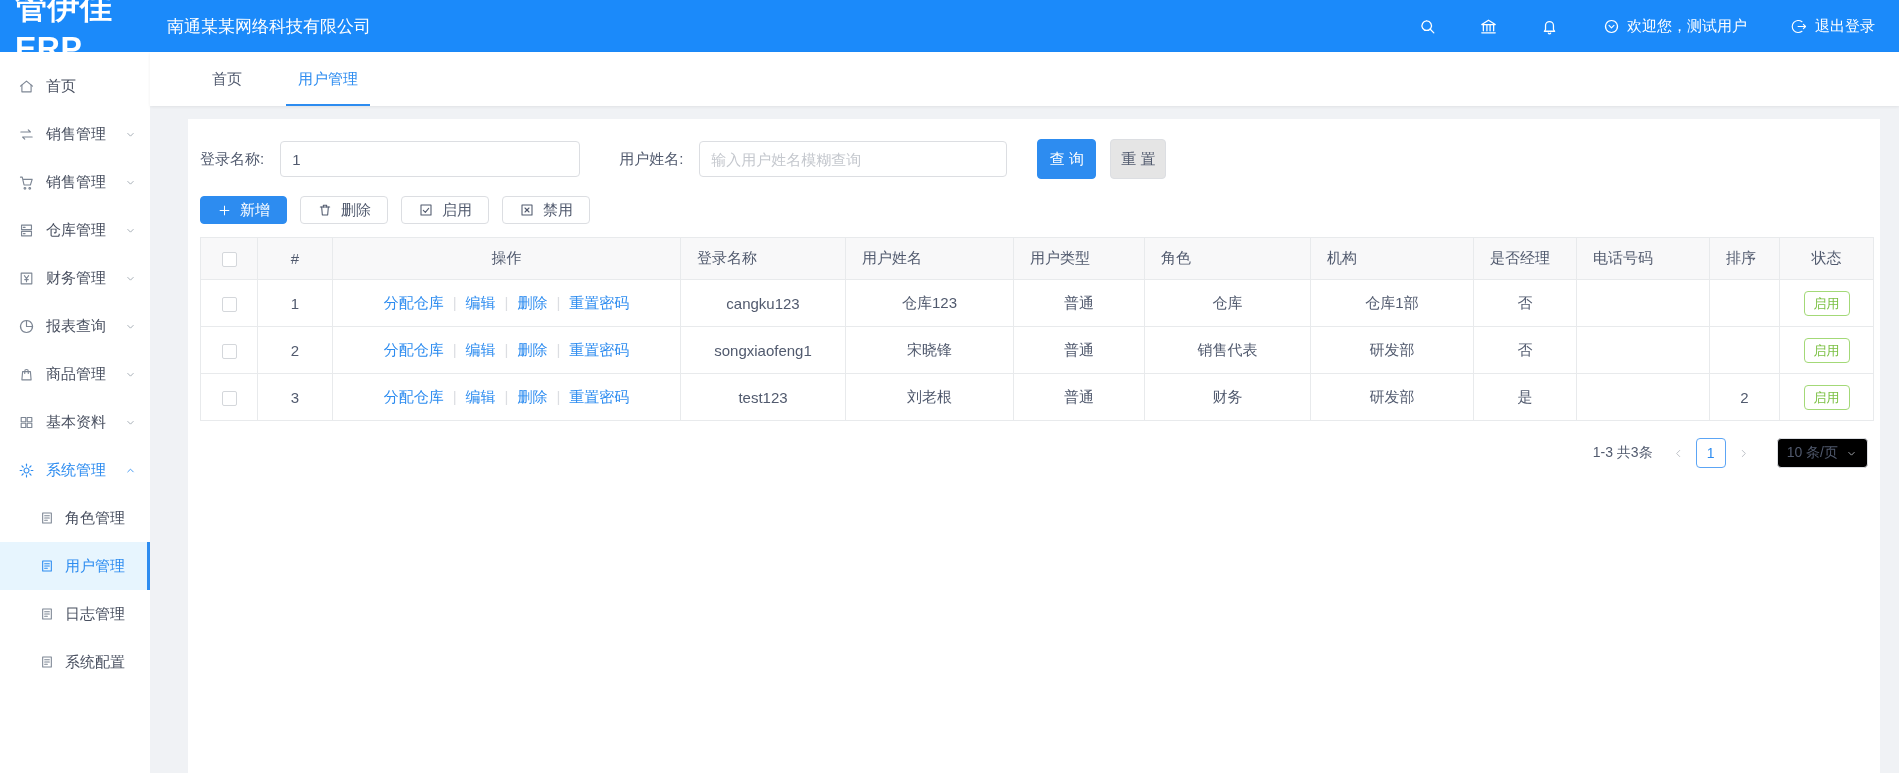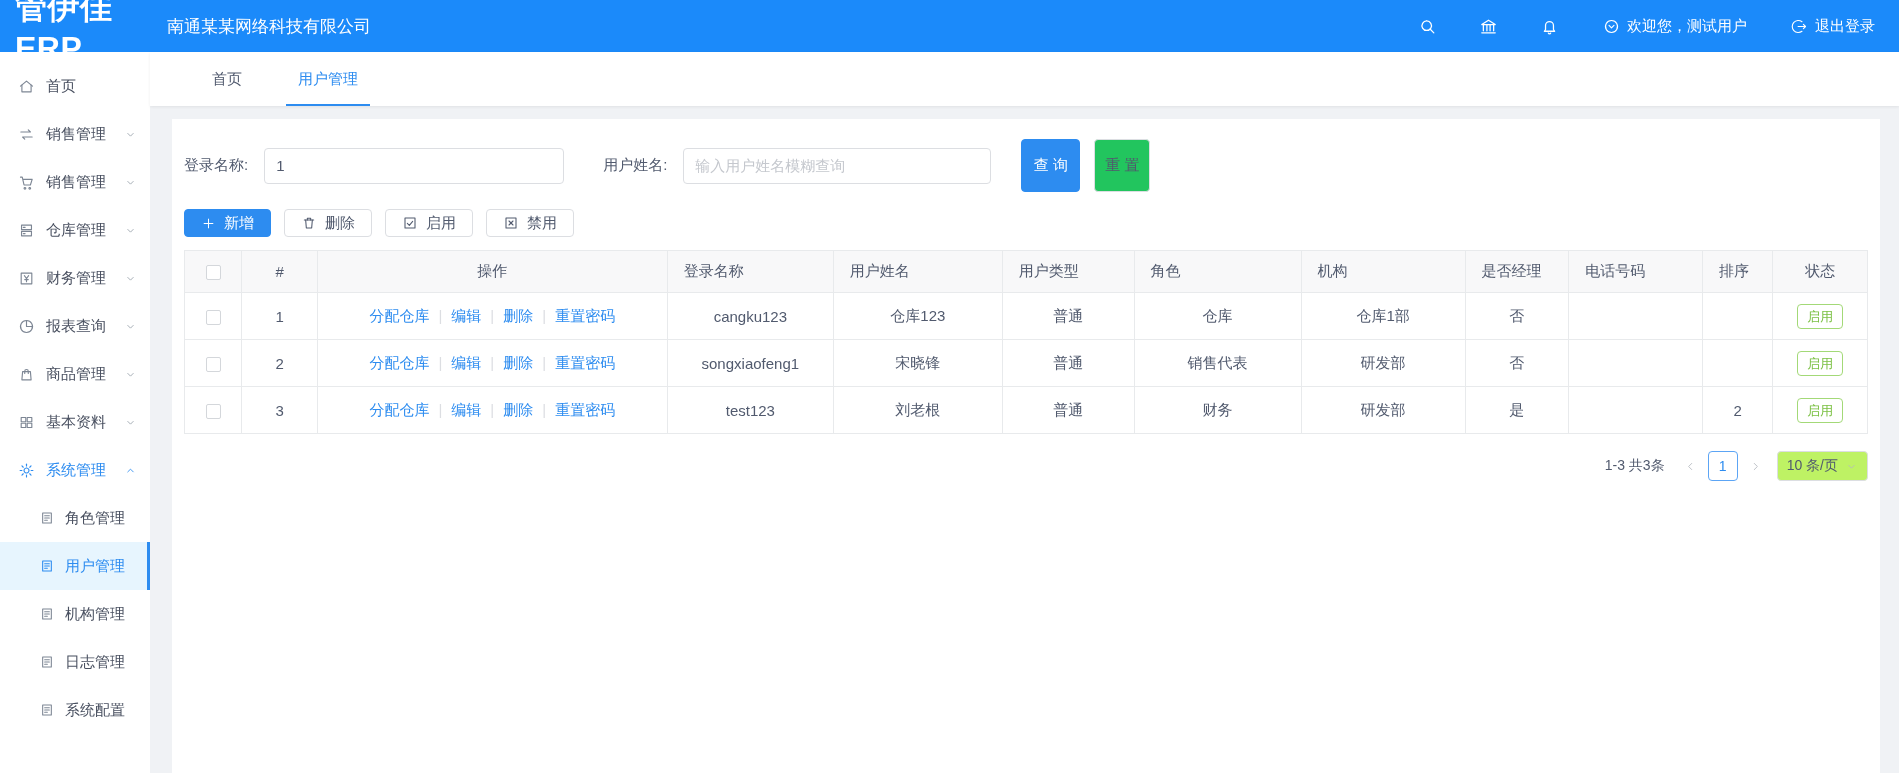--- a/index.html
+++ b/index.html
@@ -30,33 +30,33 @@
   .side-subitem .label { margin-left:10px; }
   .side-subitem.selected { background:#e7f5fe; color:#2d8cf0; box-shadow:inset -3px 0 0 #2d8cf0; }
   .side-subitem.selected .sicon { color:#2d8cf0; }
   .main { flex:1; display:flex; flex-direction:column; min-width:0; }
   
   .tabbar { background:#fff; height:54px; flex:none; display:flex; align-items:center; padding-left:56px; box-shadow:0 1px 3px rgba(0,0,0,.07); position:relative; z-index:2; }
   .tab { font-size:15px; color:#515a6e; padding:0 6px; margin-right:44px; height:100%; display:flex; align-items:center; position:relative; cursor:pointer; }
   .tab.active { color:#2d8cf0; }
   .tab.active::after { content:""; position:absolute; left:-6px; right:-6px; bottom:0; height:2px; background:#2d8cf0; }
   
-  .content { flex:1; padding:13px 19px 0 22px; min-height:0; }
+  .content { flex:1; padding:13px 19px 0 38px; min-height:0; }
   .card { background:#fff; height:100%; padding:20px 12px 0; }
   
   .searchbar { display:flex; align-items:center; font-size:15px; color:#515a6e; }
   .flabel { flex:none; }
   .finput { height:36px; border:1px solid #dcdee2; border-radius:4px; padding:0 11px; font-size:15px; color:#515a6e; outline:none; font-family:inherit; }
   .finput::placeholder { color:#c5c8ce; }
   .in-login { width:300px; margin-left:16px; }
   .in-name  { width:308px; margin-left:16px; }
   .lbl-name { margin-left:39px; }
-  .btn { height:53px; border-radius:4px; font-size:15px; font-family:inherit; cursor:pointer; }
+  .btn { height:40px; border-radius:4px; font-size:15px; font-family:inherit; cursor:pointer; }
   .btn-query { margin-left:30px; width:59px; background:#2d8cf0; border:1px solid #2d8cf0; color:#fff; }
-  .btn-reset { margin-left:14px; width:56px; background:#22c55e; border:1px solid #dcdee2; color:#515a6e; }
+  .btn-reset { margin-left:14px; width:56px; background:#e5e5e5; border:1px solid #dcdee2; color:#515a6e; }
   
   .toolbar { margin-top:17px; display:flex; gap:13px; }
   .tbtn { height:28px; display:inline-flex; align-items:center; gap:8px; padding:0 16px; border-radius:4px; font-size:15px; font-family:inherit; cursor:pointer; }
   .tbtn.primary { background:#2d8cf0; border:1px solid #2d8cf0; color:#fff; }
   .tbtn.plain { background:#fff; border:1px solid #dcdee2; color:#515a6e; }
   .tbtn .bicon { display:flex; color:inherit; }
   
   .tablewrap { margin-top:13px; }
   table { width:100%; border-collapse:collapse; table-layout:fixed; font-size:15px; color:#515a6e; }
   th,td { border:1px solid #e8eaec; padding:0 16px; overflow:hidden; white-space:nowrap; text-overflow:ellipsis; }
@@ -65,21 +65,21 @@
   th.center, td.center { text-align:center; padding:0 4px; }
   .cb { width:15px; height:15px; border:1px solid #d4d7db; border-radius:2px; background:#fff; display:inline-block; vertical-align:middle; cursor:pointer; }
   .oplink { color:#2d8cf0; cursor:pointer; }
   .opsep { color:#dcdee2; margin:0 9px; }
   .status-badge { display:inline-block; padding:3px 9px; border:1px solid #a3d977; color:#7bc043; border-radius:4px; font-size:13px; line-height:17px; background:#fff; }
   
   .pagination { display:flex; justify-content:flex-end; align-items:center; margin-top:17px; font-size:14px; color:#515a6e; }
   .pg-total { margin-right:14px; }
   .pg-arrow { color:#bfc3c9; display:flex; align-items:center; padding:0 4px; cursor:pointer; }
   .pg-page { width:30px; height:30px; margin:0 6px; border:1px solid #5ca5f5; border-radius:4px; color:#2d8cf0; background:#fff; display:flex; align-items:center; justify-content:center; cursor:pointer; }
-  .pg-size { height:30px; margin-left:10px; border:1px solid #dcdee2; border-radius:4px; background:#bef264; display:flex; align-items:center; gap:7px; padding:0 9px; color:#515a6e; cursor:pointer; }
+  .pg-size { height:30px; margin-left:22px; border:1px solid #dcdee2; border-radius:4px; background:#000000; display:flex; align-items:center; gap:7px; padding:0 9px; color:#515a6e; cursor:pointer; }
   .pg-size .chev { color:#b5b9bf; display:flex; }
 </style>
 </head>
 <body>
 
 <div class="header">
   <div class="logo">管伊佳ERP</div>
   <div class="company">南通某某网络科技有限公司</div>
   <div class="header-right">
     <span class="hicon">
@@ -278,31 +278,20 @@
         <div class="side-subitem selected">
           <span class="sicon">
             <svg viewBox="0 0 24 24" width="16" height="16" fill="none" stroke="currentColor" stroke-width="1.6" stroke-linecap="round" stroke-linejoin="round">
               <path d="M5.5 4.5 H18.5 V19.5 H5.5 Z"></path>
               <path d="M8.5 8.5 H15.5"></path>
               <path d="M8.5 12 H15.5"></path>
               <path d="M8.5 15.5 H12.5"></path>
             </svg>
           </span>
           <span class="label">用户管理</span>
-        </div>
-        <div class="side-subitem">
-          <span class="sicon">
-            <svg viewBox="0 0 24 24" width="16" height="16" fill="none" stroke="currentColor" stroke-width="1.6" stroke-linecap="round" stroke-linejoin="round">
-              <path d="M5.5 4.5 H18.5 V19.5 H5.5 Z"></path>
-              <path d="M8.5 8.5 H15.5"></path>
-              <path d="M8.5 12 H15.5"></path>
-              <path d="M8.5 15.5 H12.5"></path>
-            </svg>
-          </span>
-          <span class="label">机构管理</span>
         </div>
         <div class="side-subitem">
           <span class="sicon">
             <svg viewBox="0 0 24 24" width="16" height="16" fill="none" stroke="currentColor" stroke-width="1.6" stroke-linecap="round" stroke-linejoin="round">
               <path d="M5.5 4.5 H18.5 V19.5 H5.5 Z"></path>
               <path d="M8.5 8.5 H15.5"></path>
               <path d="M8.5 12 H15.5"></path>
               <path d="M8.5 15.5 H12.5"></path>
             </svg>
           </span>

